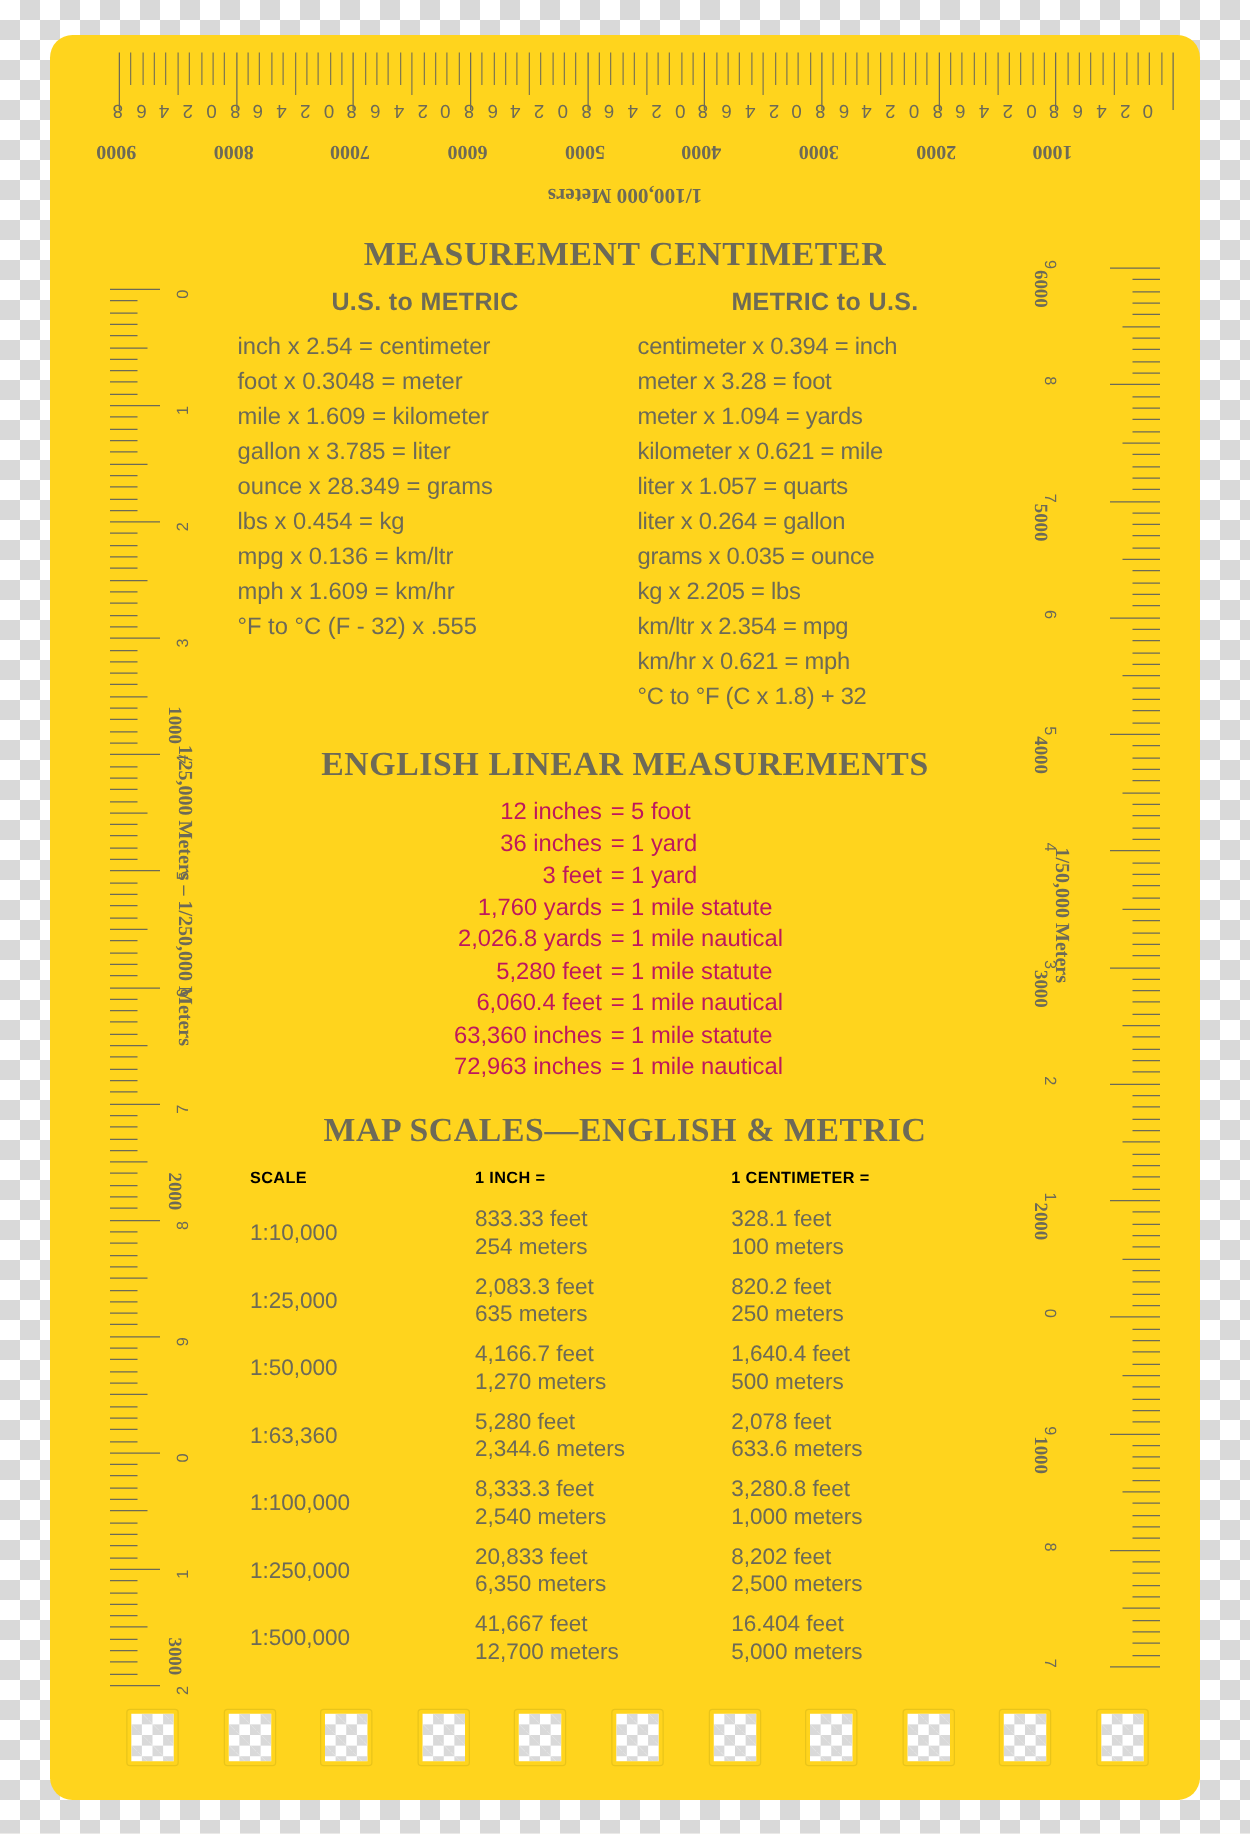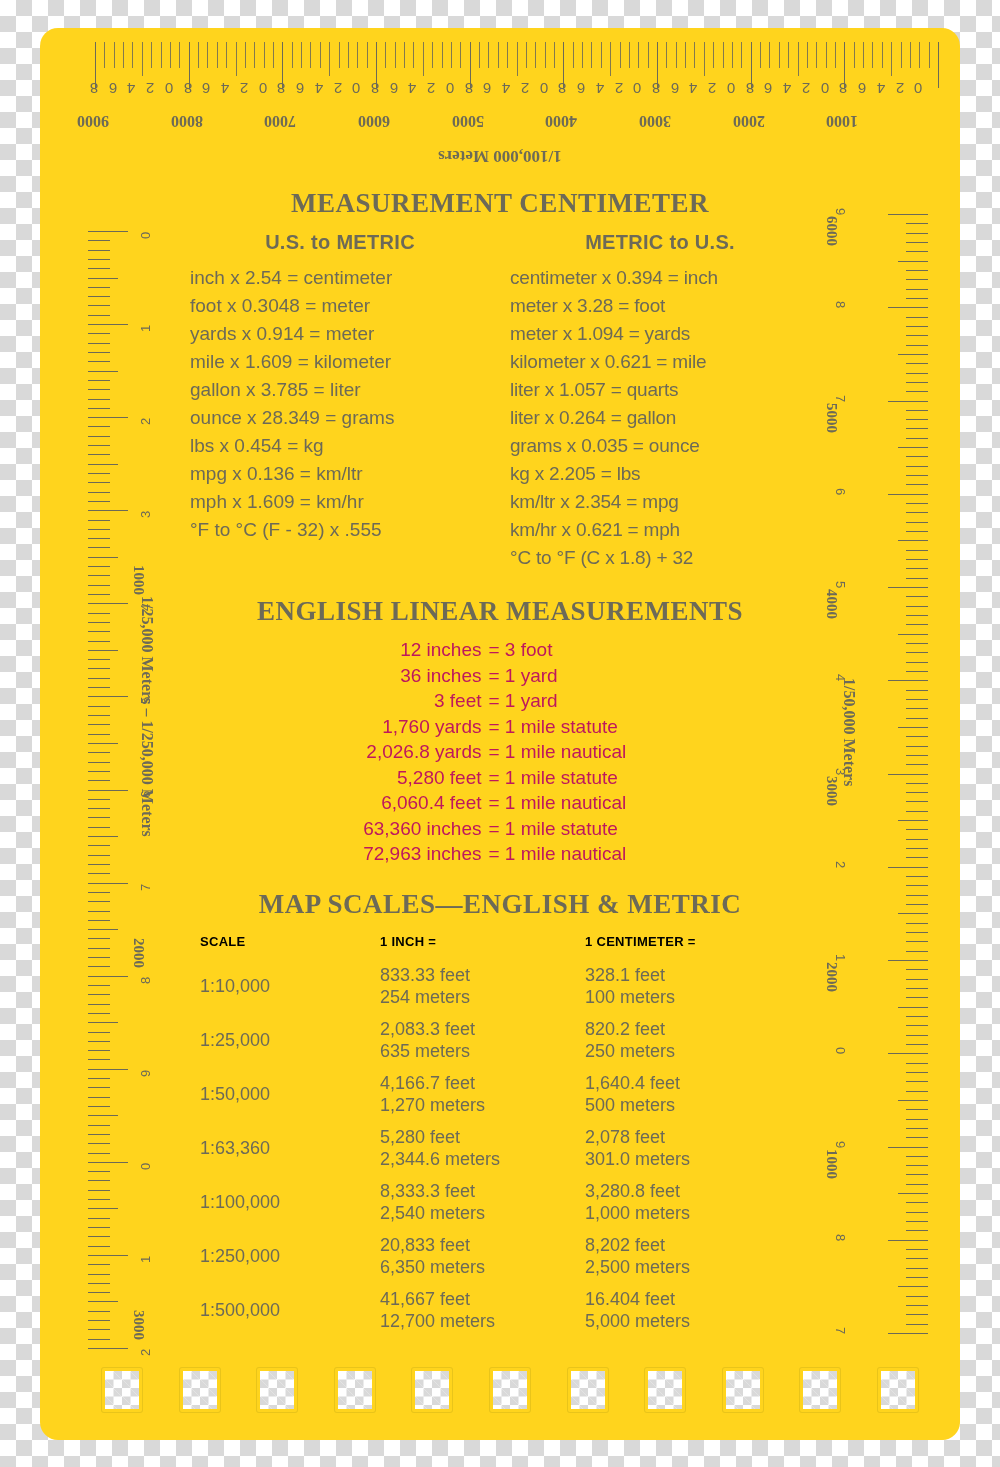--- a/index.html
+++ b/index.html
@@ -544,21 +544,20 @@
   <div class="content">
 
     <h1 class="sec">MEASUREMENT  CENTIMETER</h1>
 
     <div class="two-col">
       <div class="col left">
         <h2>U.S. to METRIC</h2>
         <div id="usLines">
             <div class="line">inch x 2.54 = centimeter</div>
             <div class="line">foot x 0.3048 = meter</div>
-            <div class="line">yards x 0.914 = meter</div>
             <div class="line">mile x 1.609 = kilometer</div>
             <div class="line">gallon x 3.785 = liter</div>
             <div class="line">ounce x 28.349 = grams</div>
             <div class="line">lbs x 0.454 = kg</div>
             <div class="line">mpg x 0.136 = km/ltr</div>
             <div class="line">mph x 1.609 = km/hr</div>
             <div class="line">°F to °C  (F - 32) x .555</div>
           </div>
       </div>
       <div class="col right">
@@ -577,21 +576,21 @@
             <div class="line">°C to °F  (C x 1.8) + 32</div>
           </div>
       </div>
     </div>
 
     <div class="eng">
       <h1 class="sec">ENGLISH LINEAR MEASUREMENTS</h1>
       <div id="engRows">
           <div class="row">
             <div class="q">12 inches</div>
-            <div class="a">= 3 foot</div>
+            <div class="a">= 5 foot</div>
           </div>
           <div class="row">
             <div class="q">36 inches</div>
             <div class="a">= 1 yard</div>
           </div>
           <div class="row">
             <div class="q">3 feet</div>
             <div class="a">= 1 yard</div>
           </div>
           <div class="row">
@@ -666,21 +665,21 @@
               </td>
             </tr>
             <tr>
               <td class="sc">1:63,360</td>
               <td>
                 <div>5,280 feet</div>
                 <div>2,344.6 meters</div>
               </td>
               <td>
                 <div>2,078 feet</div>
-                <div>301.0 meters</div>
+                <div>633.6 meters</div>
               </td>
             </tr>
             <tr>
               <td class="sc">1:100,000</td>
               <td>
                 <div>8,333.3 feet</div>
                 <div>2,540 meters</div>
               </td>
               <td>
                 <div>3,280.8 feet</div>

